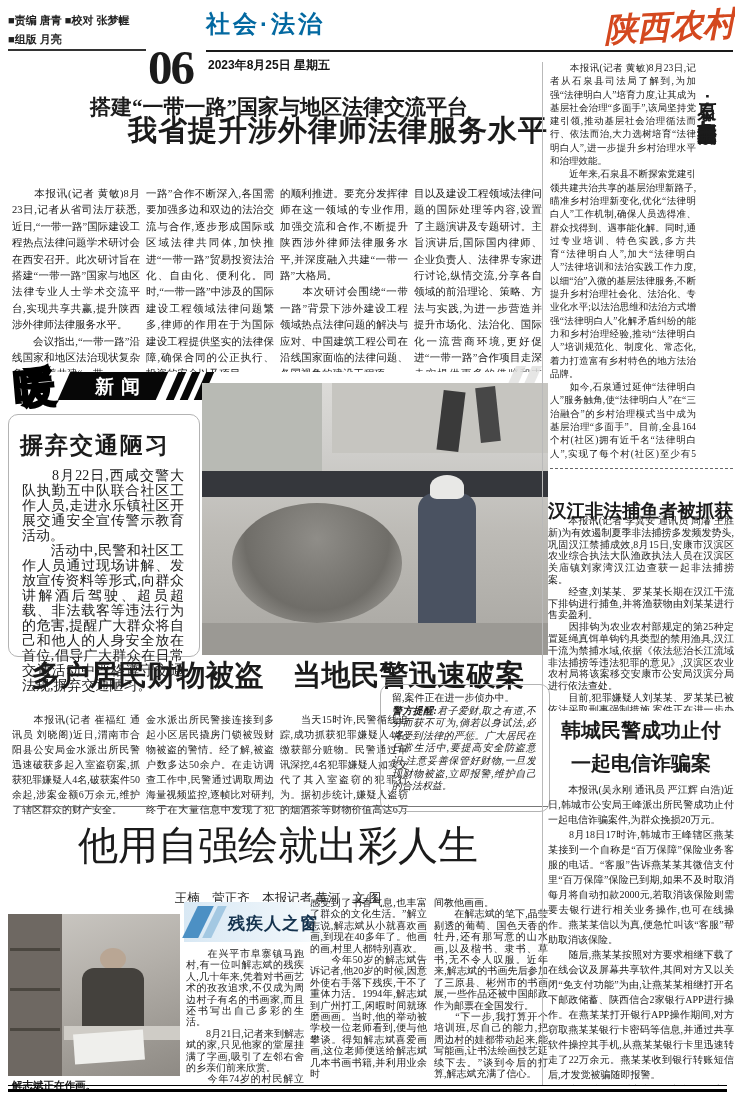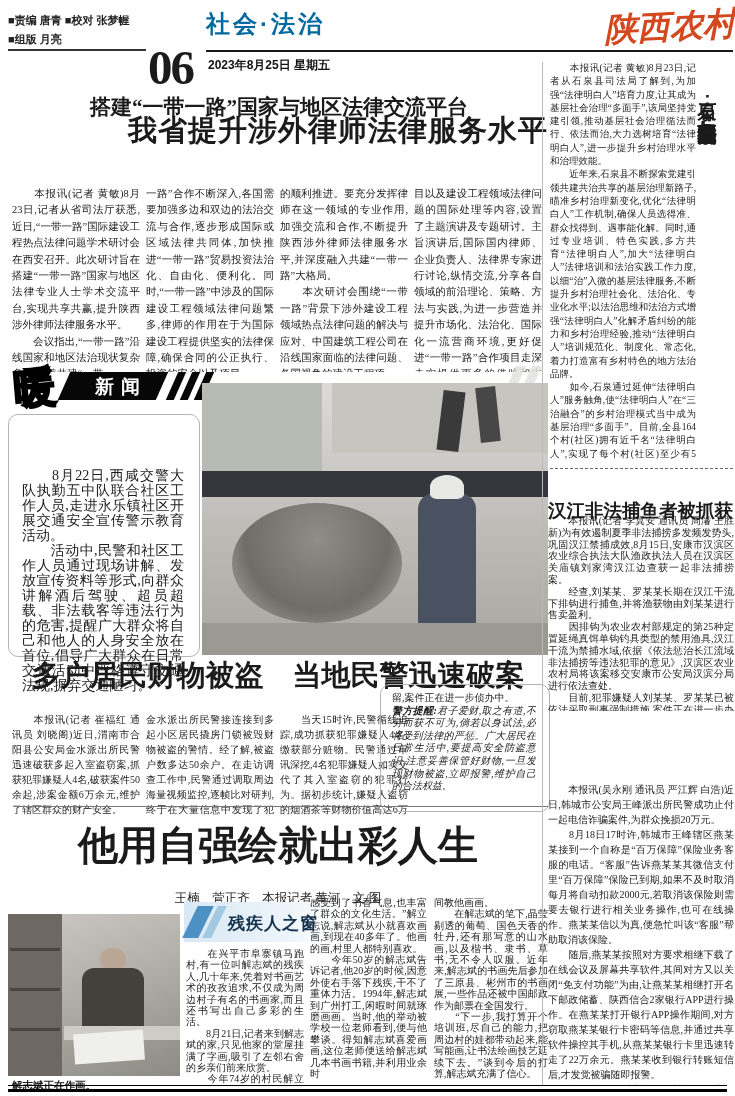--- a/index.html
+++ b/index.html
@@ -50,21 +50,21 @@
 
   
   .burg-headline{left:8px;top:656px;width:540px;text-align:center;font-size:29px;font-weight:900;}
   .burg-col{top:712px;width:128px;height:106px;font-size:10px;line-height:15px;}
   .reminder-box{left:380px;top:684px;width:168px;height:126px;border:1px solid #b3b3b3;border-radius:10px;}
   .reminder-text{left:392px;top:692px;width:144px;font-size:10px;line-height:12.6px;}
   .kai{font-style:italic;}
   .divider{left:14px;top:806px;width:534px;height:1px;background:#777;}
 
   
-  .paint-headline{left:8px;top:818px;width:540px;text-align:center;font-size:40px;font-weight:700;}
+  .paint-headline{left:8px;top:818px;width:540px;text-align:center;font-size:40px;font-weight:400;}
   .paint-byline{left:8px;top:890px;width:540px;text-align:center;font-size:12.5px;color:#222;}
   .window-badge{left:184px;top:902px;width:152px;height:40px;
                 background:linear-gradient(90deg,#d8e8f4 0%,#eef5fa 70%,#ffffff 100%);}
   .wb-stripe1{position:absolute;left:6px;top:4px;width:16px;height:32px;background:#4c90c4;transform:skewX(-26deg);}
   .wb-stripe2{position:absolute;left:26px;top:4px;width:9px;height:32px;background:#a3c8e2;transform:skewX(-26deg);}
   .wb-label{position:absolute;left:44px;top:10px;font-size:17px;font-weight:900;color:#14324e;letter-spacing:1px;}
   .paint-col{font-size:10px;line-height:11.4px;}
 
   
   .vsep{left:542px;top:62px;width:1px;height:1023px;background:#b9b9b9;}
@@ -120,20 +120,21 @@
     <div class="ph-shape" style="left:238px;top:8px;width:22px;height:60px;background:#3a3a3a;transform:rotate(7deg);"></div>
     <div class="ph-shape" style="left:276px;top:4px;width:20px;height:55px;background:#474747;transform:rotate(-6deg);"></div>
     <div class="ph-shape" style="left:0px;top:88px;width:346px;height:26px;background:#35373c;"></div>
     <div class="ph-shape" style="left:30px;top:120px;width:170px;height:120px;background:radial-gradient(ellipse at 50% 30%,#8f8d88 0%,#6f6d68 60%,transparent 100%);border-radius:50%;"></div>
     <div class="ph-shape" style="left:216px;top:110px;width:58px;height:150px;background:#4a5261;border-radius:16px 16px 0 0;"></div>
     <div class="ph-shape" style="left:228px;top:92px;width:34px;height:24px;background:#e8e8e6;border-radius:50% 50% 20% 20%;"></div>
     <div class="ph-shape" style="left:0px;top:240px;width:346px;height:32px;background:#9b9994;"></div>
   </div>
 
   <div class="abs traffic-box"></div>
+  <div class="abs traffic-title sans">摒弃交通陋习</div>
   <div class="abs traffic-body just pre hide">　　8月22日,西咸交警大队执勤五中队联合社区工作人员,走进永乐镇社区开展交通安全宣传警示教育活动。
 　　活动中,民警和社区工作人员通过现场讲解、发放宣传资料等形式,向群众讲解酒后驾驶、超员超载、非法载客等违法行为的危害,提醒广大群众将自己和他人的人身安全放在首位,倡导广大群众在日常交通活动中严格遵守交通法规,摒弃交通陋习。</div>
 
   <div class="abs burg-headline sans">多户居民财物被盗　当地民警迅速破案</div>
   <div class="abs burg-col just pre hide" style="left:12px">　　本报讯(记者 崔福红 通讯员 刘晓阁)近日,渭南市合阳县公安局金水派出所民警迅速破获多起入室盗窃案,抓获犯罪嫌疑人4名,破获案件50余起,涉案金额6万余元,维护了辖区群众的财产安全。
 　　8月18日7时许,合阳县</div>
   <div class="abs burg-col just pre hide" style="left:146px">金水派出所民警接连接到多起小区居民撬房门锁被毁财物被盗的警情。经了解,被盗户数多达50余户。在走访调查工作中,民警通过调取周边海量视频监控,逐帧比对研判,终于在大量信息中发现了犯罪嫌疑人的蛛丝马迹。</div>
   <div class="abs burg-col just pre hide" style="left:280px">　　当天15时许,民警循线追踪,成功抓获犯罪嫌疑人4名,缴获部分赃物。民警通过审讯深挖,4名犯罪嫌疑人如实交代了其入室盗窃的犯罪行为。据初步统计,嫌疑人盗窃的烟酒茶等财物价值高达6万元。目前,4名犯罪嫌疑人均已被依法刑事拘</div>
   <div class="abs reminder-box"></div>
   <div class="abs reminder-text just hide">
@@ -177,20 +178,24 @@
 　　如今,石泉通过延伸“法律明白人”服务触角,使“法律明白人”在“三治融合”的乡村治理模式当中成为基层治理“多面手”。目前,全县164个村(社区)拥有近千名“法律明白人”,实现了每个村(社区)至少有5名“法律明白人”。他们积极参与矛盾纠纷调处化解,引导群众理性表达利益诉求,在推动形成乡风文明、家风良好、民风淳朴的乡村治理格局中担当了重要角色。</div>
   <div class="abs shiquan-vhead sans">石泉:『法律明白人』成为基层治理『多面手』</div>
   <div class="abs dash"></div>
 
   <div class="abs fish-headline sans">汉江非法捕鱼者被抓获</div>
   <div class="abs fish-body just pre hide">　　本报讯(记者 李冀安 通讯员 周濬 王胜新)为有效遏制夏季非法捕捞多发频发势头,巩固汉江禁捕成效,8月15日,安康市汉滨区农业综合执法大队渔政执法人员在汉滨区关庙镇刘家湾汉江边查获一起非法捕捞案。
 　　经查,刘某某、罗某某长期在汉江干流下排钩进行捕鱼,并将渔获物由刘某某进行售卖盈利。
 　　因排钩为农业农村部规定的第25种定置延绳真饵单钩钓具类型的禁用渔具,汉江干流为禁捕水域,依据《依法惩治长江流域非法捕捞等违法犯罪的意见》,汉滨区农业农村局将该案移交安康市公安局汉滨分局进行依法查处。
 　　目前,犯罪嫌疑人刘某某、罗某某已被依法采取刑事强制措施,案件正在进一步办理中。</div>
 
+  <div class="abs fraud-headline sans">
+    <div>韩城民警成功止付</div>
+    <div>一起电信诈骗案</div>
+  </div>
   <div class="abs fraud-body just hide">
     <span class="pre">　　本报讯(吴永刚 通讯员 严江辉 白浩)近日,韩城市公安局王峰派出所民警成功止付一起电信诈骗案件,为群众挽损20万元。
 　　8月18日17时许,韩城市王峰辖区燕某某接到一个自称是“百万保障”保险业务客服的电话。“客服”告诉燕某某其微信支付里“百万保障”保险已到期,如果不及时取消每月将自动扣款2000元,若取消该保险则需要去银行进行相关业务操作,也可在线操作。燕某某信以为真,便急忙叫该“客服”帮助取消该保险。
 　　随后,燕某某按照对方要求相继下载了在线会议及屏幕共享软件,其间对方又以关闭“免支付功能”为由,让燕某某相继打开名下邮政储蓄、陕西信合2家银行APP进行操作。在燕某某打开银行APP操作期间,对方窃取燕某某银行卡密码等信息,并通过共享软件操控其手机,从燕某某银行卡里迅速转走了22万余元。燕某某收到银行转账短信后,才发觉被骗随即报警。
 　　接警后,王峰派出所民警紧急行动,立即与韩城市公安局反诈中心联系,迅速采取止付措施,仅用半个小时成功帮受害人挽回20万元。目前,该案已启动资金返还流程,案件正在进一步侦办中。</span><br>
     <span style="font-weight:bold" class="kai">民警提醒:</span><span class="kai">当用户接到陌生客服的电话时,应拨打官方客服电话联系核实情况,切勿随意透露个人隐私信息,也可拨打反诈专线96110进行咨询。如发觉被骗,请第一时间向公安机关报案。</span>
   </div>
 
   <div class="abs bottom-thin"></div>
   <div class="abs bottom-thick"></div>

